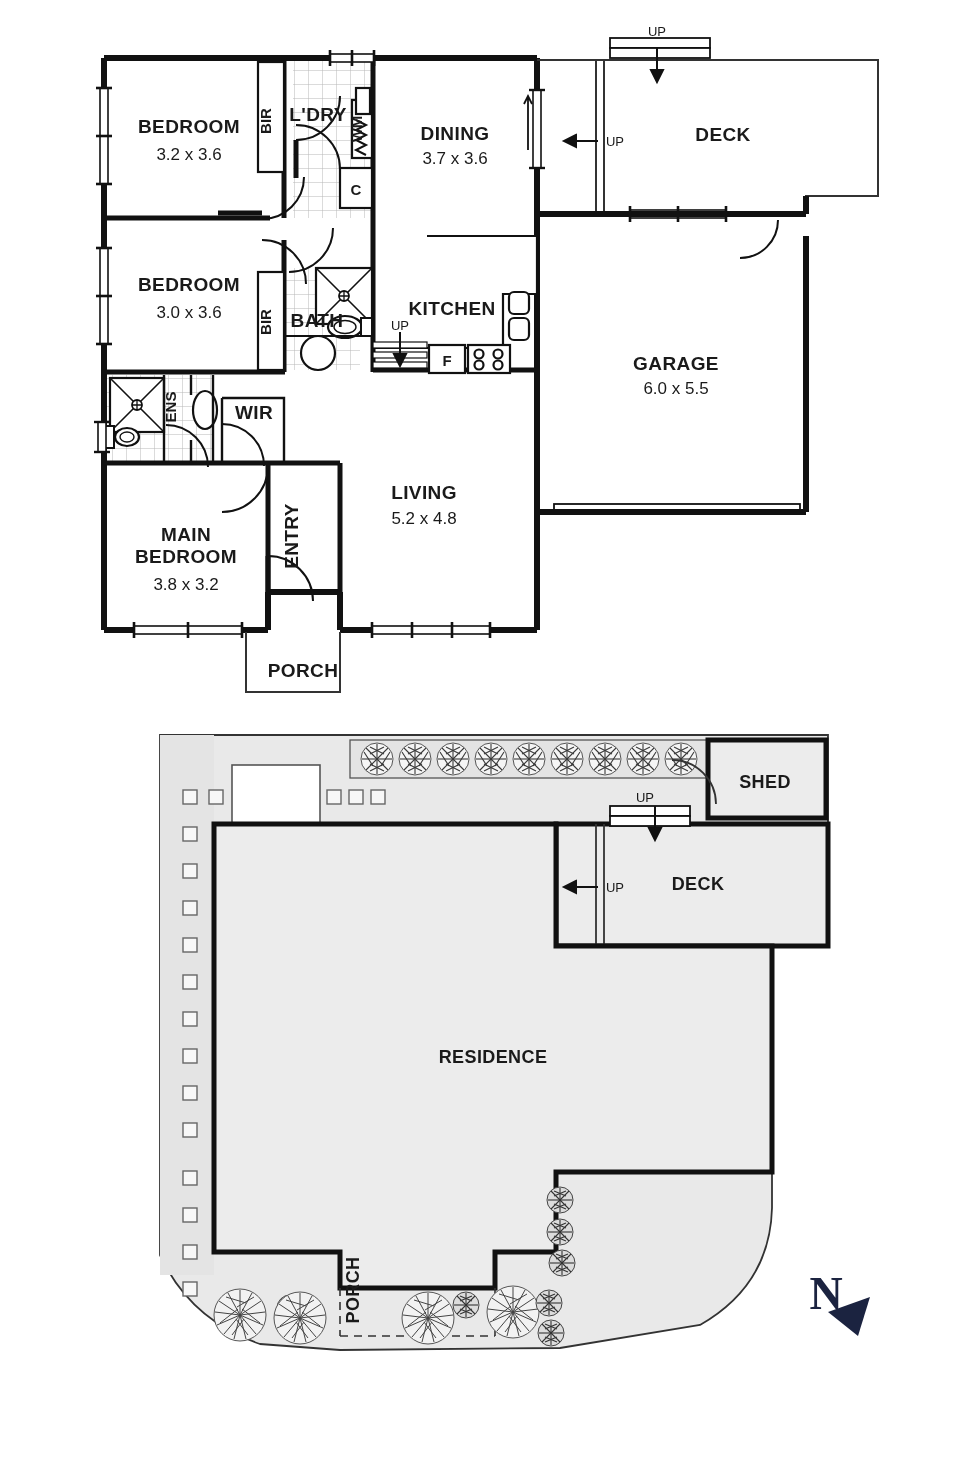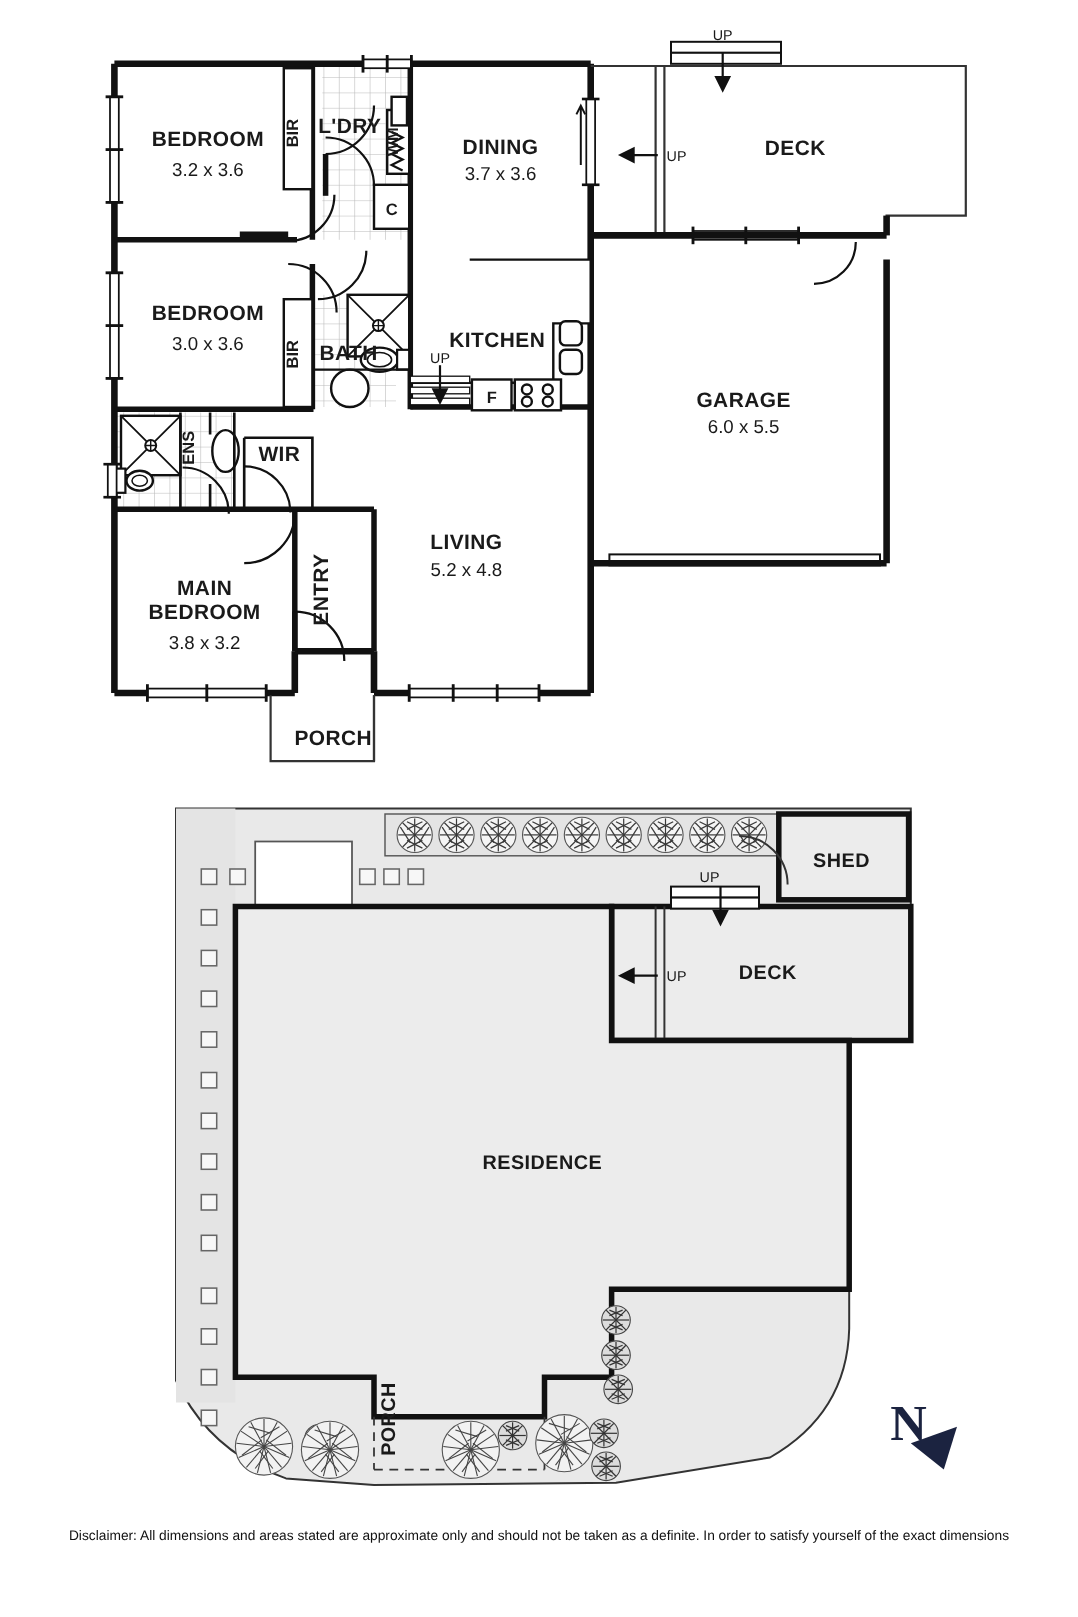--- a/index.html
+++ b/index.html
@@ -530,14 +530,13 @@
 
   <g>
     <text class="northN" x="826" y="1309">N</text>
     <path d="M828,1312 L870,1297 L858,1336 Z" fill="#1b2340"></path>
   </g>
 
 </svg>
 </div>
 
 <div id="disclaimer">
-  <p class="disclaimer-text">Disclaimer: All dimensions and areas stated are approximate only and should not be taken as a definite. In order to satisfy yourself of the exact dimensions</p>
 </div>
 
 </body></html>

